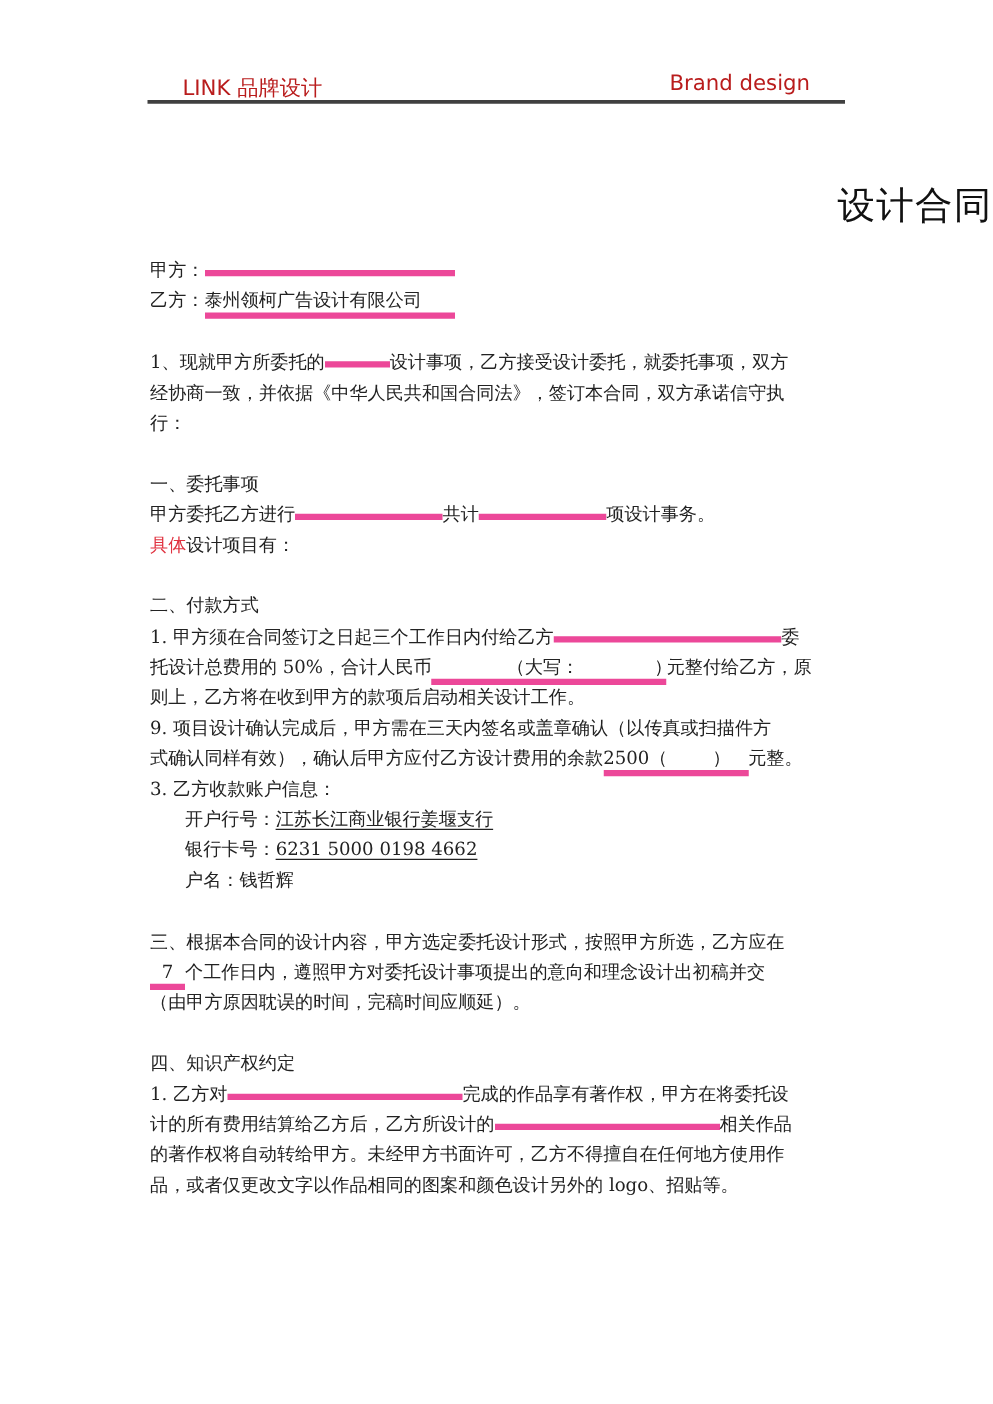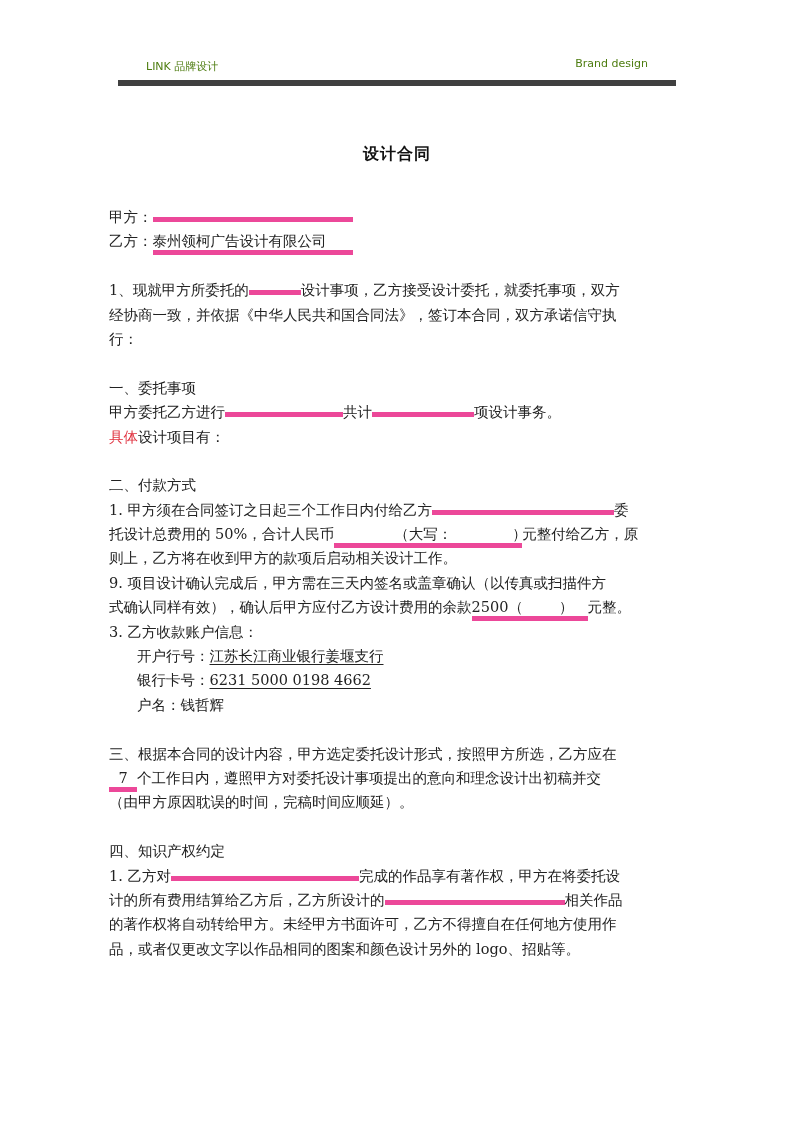--- a/index.html
+++ b/index.html
@@ -1,24 +1,24 @@
 <!DOCTYPE html>
 <html><head>
 <meta charset="utf-8">
 <style>
   html, body { margin: 0; padding: 0; background: #ffffff; }
   body { width: 794px; height: 1123px; position: relative; overflow: hidden;
          font-family: "DejaVu Serif", "Liberation Serif", serif; color: #222; }
   .header { position: absolute; left: 118px; top: 56px; width: 558px; height: 24px;
-            border-bottom: 6px solid #404040; font-family: "DejaVu Sans", "Liberation Sans", sans-serif; font-size: 11px; color: #4d7c0f; }
+            border-bottom: 3px solid #404040; font-family: "DejaVu Sans", "Liberation Sans", sans-serif; font-size: 17px; color: #b91c1c; }
   .header .left { position: absolute; left: 28px; top: 3px; }
   .header .right { position: absolute; right: 28px; top: 1px; }
-  .title { position: absolute; left: 0; width: 794px; top: 144px; text-align: center;
-           font-size: 16px; font-weight: bold; letter-spacing: 1px; color: #111; }
-  .body { position: absolute; left: 109px; top: 205px; width: 562px; font-size: 14.5px; line-height: 24.4px; }
+  .title { position: absolute; left: 0; width: 794px; top: 144px; text-align: right;
+           font-size: 30px; font-weight: normal; letter-spacing: 1px; color: #111; }
+  .body { position: absolute; left: 120px; top: 205px; width: 562px; font-size: 14.5px; line-height: 24.4px; }
   .line { white-space: nowrap; height: 24.4px; }
   .gap { height: 24.4px; }
   .u { display: inline-block; border-bottom: 5px solid #ec4899; line-height: 18px; vertical-align: baseline; }
   .ul { text-decoration: underline; text-underline-offset: 3px; }
   .red { color: #e0313f; }
   .indent { padding-left: 28px; }
 </style>
 </head>
 <body>
 

